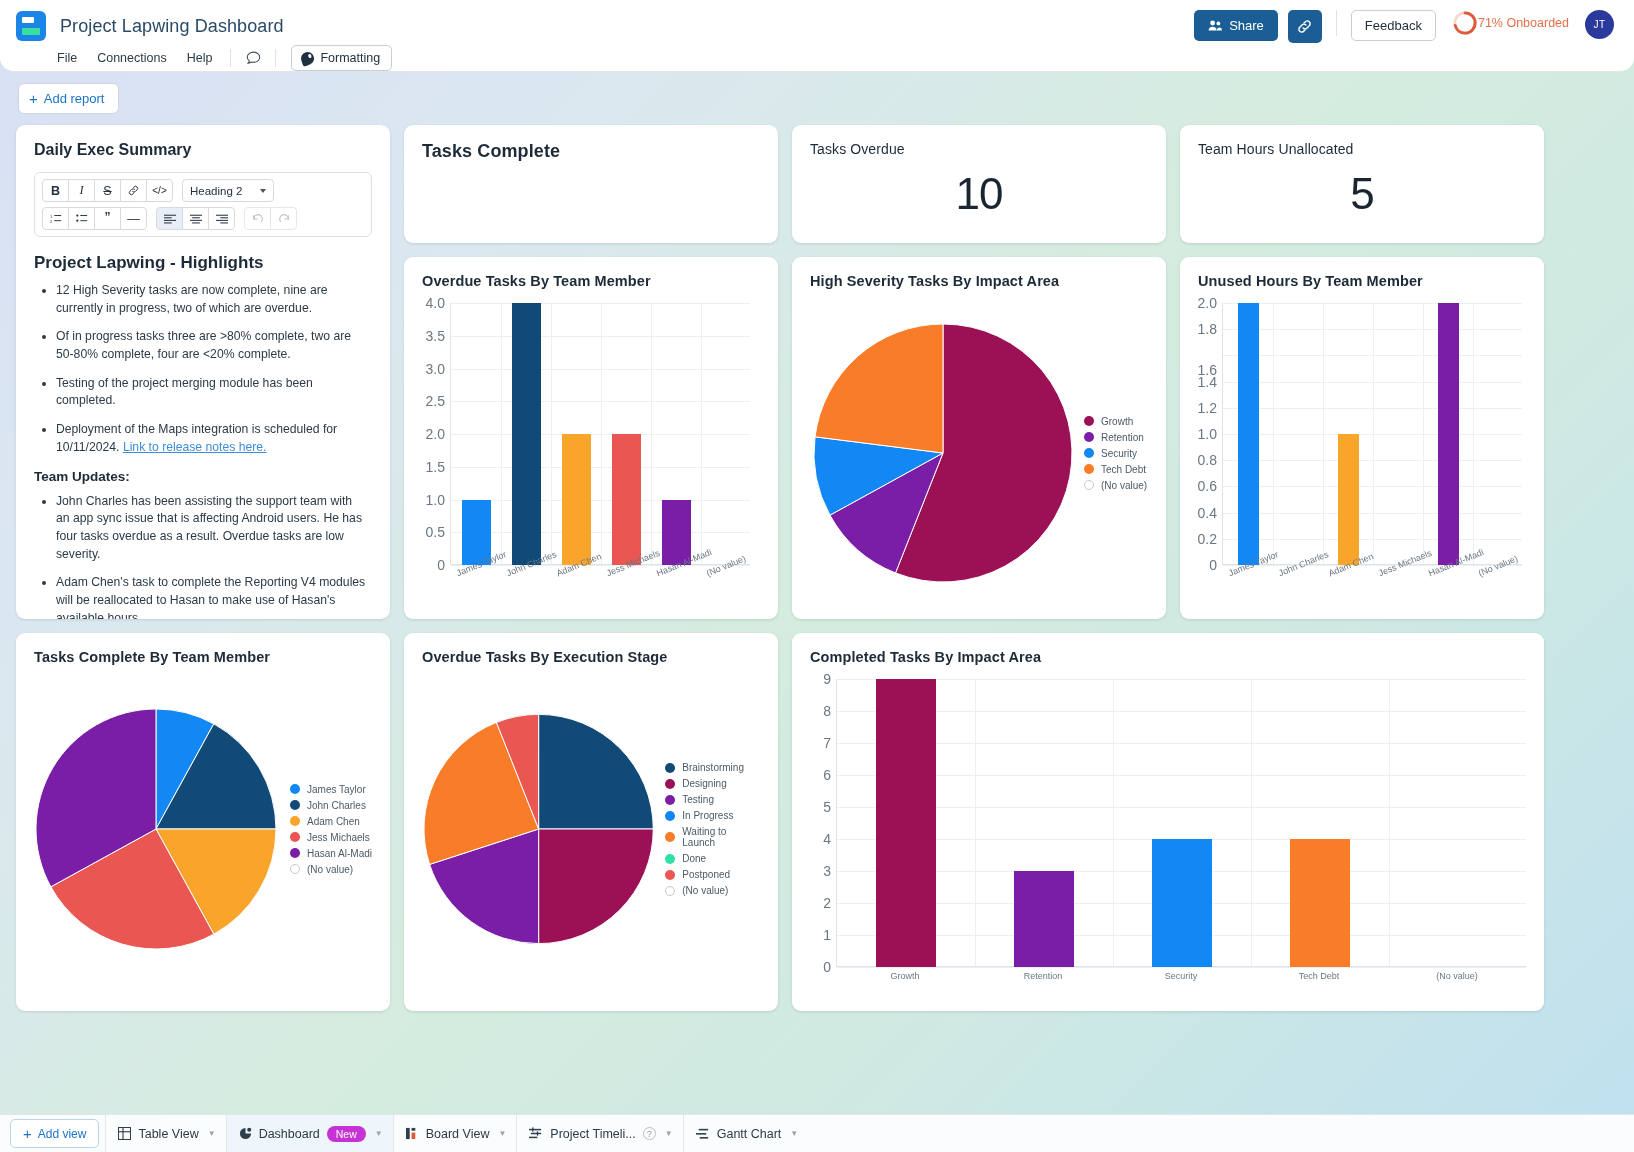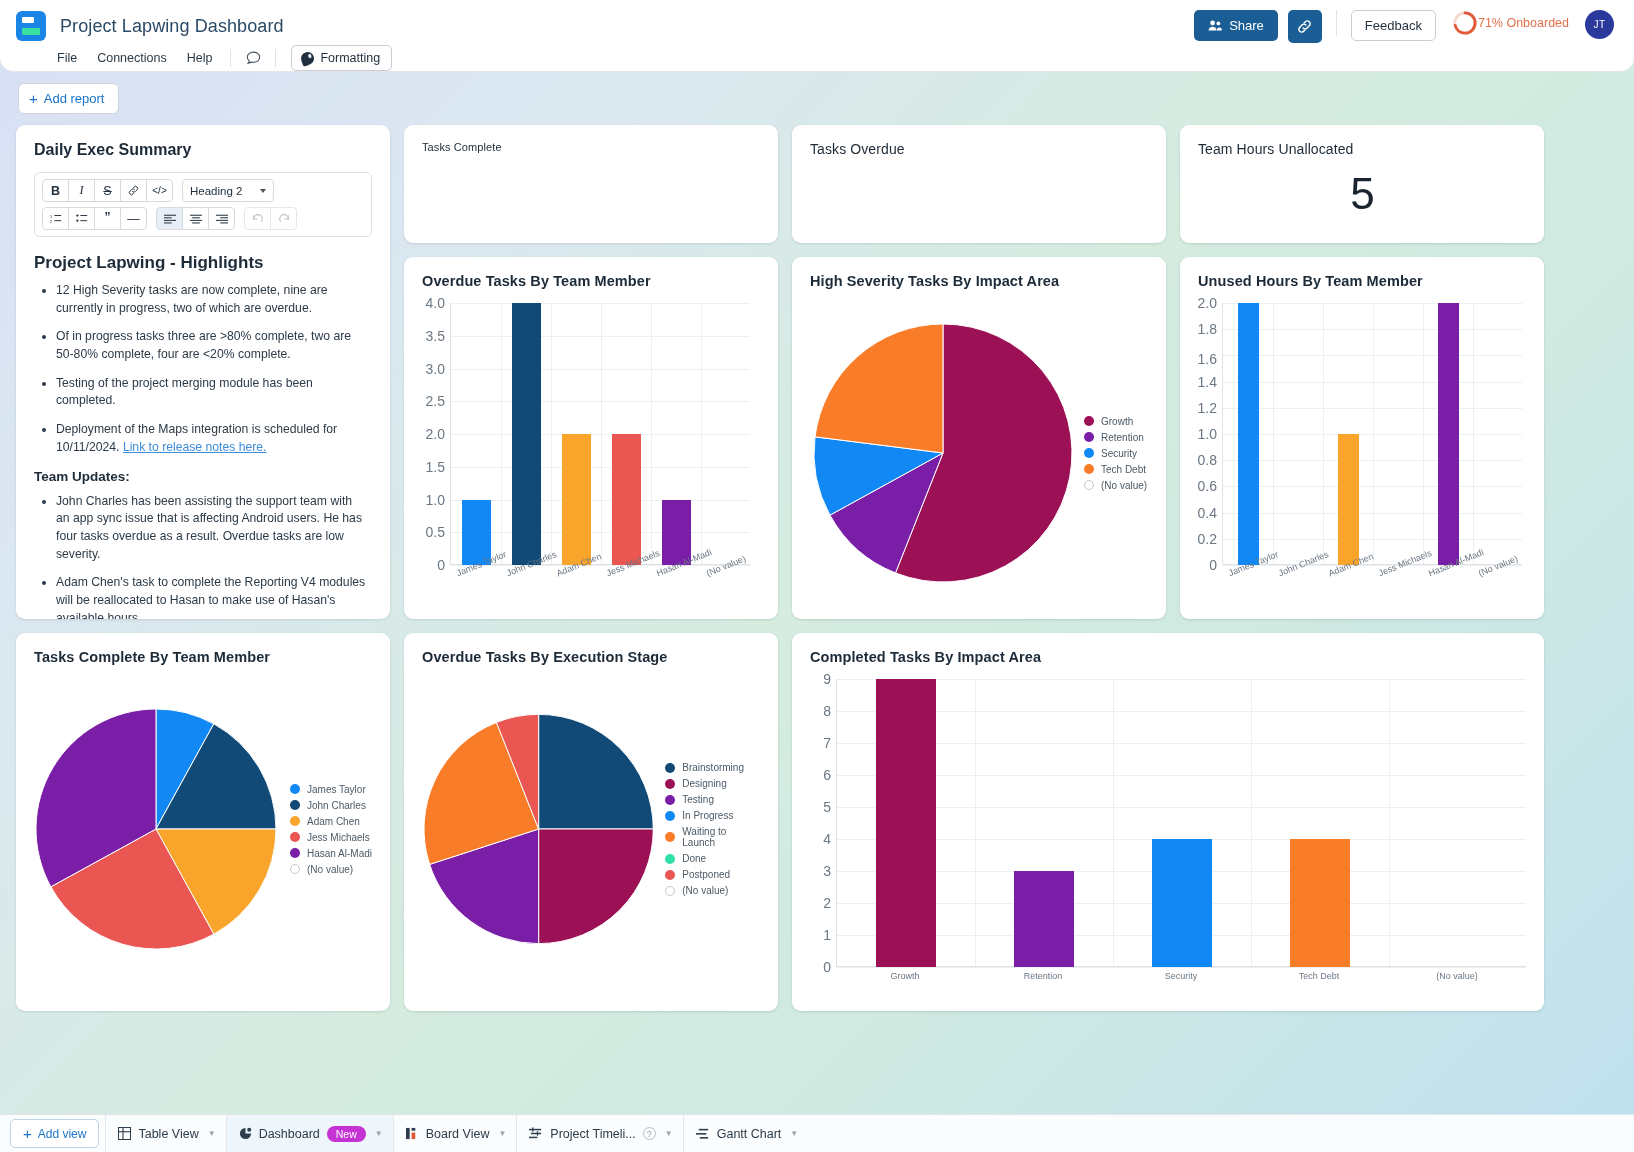--- a/index.html
+++ b/index.html
@@ -372,24 +372,25 @@
       <li><span>Deployment of the Maps integration is scheduled for 10/11/2024. </span><a class="doc-link" href="#">Link to release notes here.</a></li>
     </ul>
     <div class="doc-h3">Team Updates:</div>
     <ul class="doc-list">
       <li>John Charles has been assisting the support team with an app sync issue that is affecting Android users. He has four tasks overdue as a result. Overdue tasks are low severity.</li>
       <li>Adam Chen's task to complete the Reporting V4 modules will be reallocated to Hasan to make use of Hasan's available hours.</li>
     </ul>
   </div>
 
   <div class="card">
-    <div class="card-title" style="font-weight:normal;font-size:11px">Tasks Complete</div>
+    <div class="card-title" style="font-weight:bold;font-size:18px">Tasks Complete</div>
   </div>
   <div class="card">
     <div class="card-title" style="font-weight:normal;font-size:14px">Tasks Overdue</div>
+    <div class="kpi-value">10</div>
   </div>
   <div class="card">
     <div class="card-title" style="font-weight:normal;font-size:14px">Team Hours Unallocated</div>
     <div class="kpi-value">5</div>
   </div>
 
   <div class="card">
     <div class="card-title">Overdue Tasks By Team Member</div>
     <div class="chart-body" id="chart0">
         <div class="bars-wrap" style="padding-left:28px">
@@ -489,21 +490,21 @@
             <div class="ytick" style="top:183.4px">0.6</div>
             <div class="gridline" style="top:157.2px"></div>
             <div class="ytick" style="top:157.2px">0.8</div>
             <div class="gridline" style="top:131px"></div>
             <div class="ytick" style="top:131px">1.0</div>
             <div class="gridline" style="top:104.80000000000001px"></div>
             <div class="ytick" style="top:104.80000000000001px">1.2</div>
             <div class="gridline" style="top:78.60000000000002px"></div>
             <div class="ytick" style="top:78.60000000000002px">1.4</div>
             <div class="gridline" style="top:52.39999999999998px"></div>
-            <div class="ytick" style="top:56px">1.6</div>
+            <div class="ytick" style="top:67px">1.6</div>
             <div class="gridline" style="top:26.19999999999999px"></div>
             <div class="ytick" style="top:26.19999999999999px">1.8</div>
             <div class="gridline" style="top:0px"></div>
             <div class="ytick" style="top:0px">2.0</div>
             <div class="vline" style="left:50px"></div>
             <div class="vline" style="left:100px"></div>
             <div class="vline" style="left:150px"></div>
             <div class="vline" style="left:200px"></div>
             <div class="vline" style="left:250px"></div>
             <div class="axis-base"></div>

